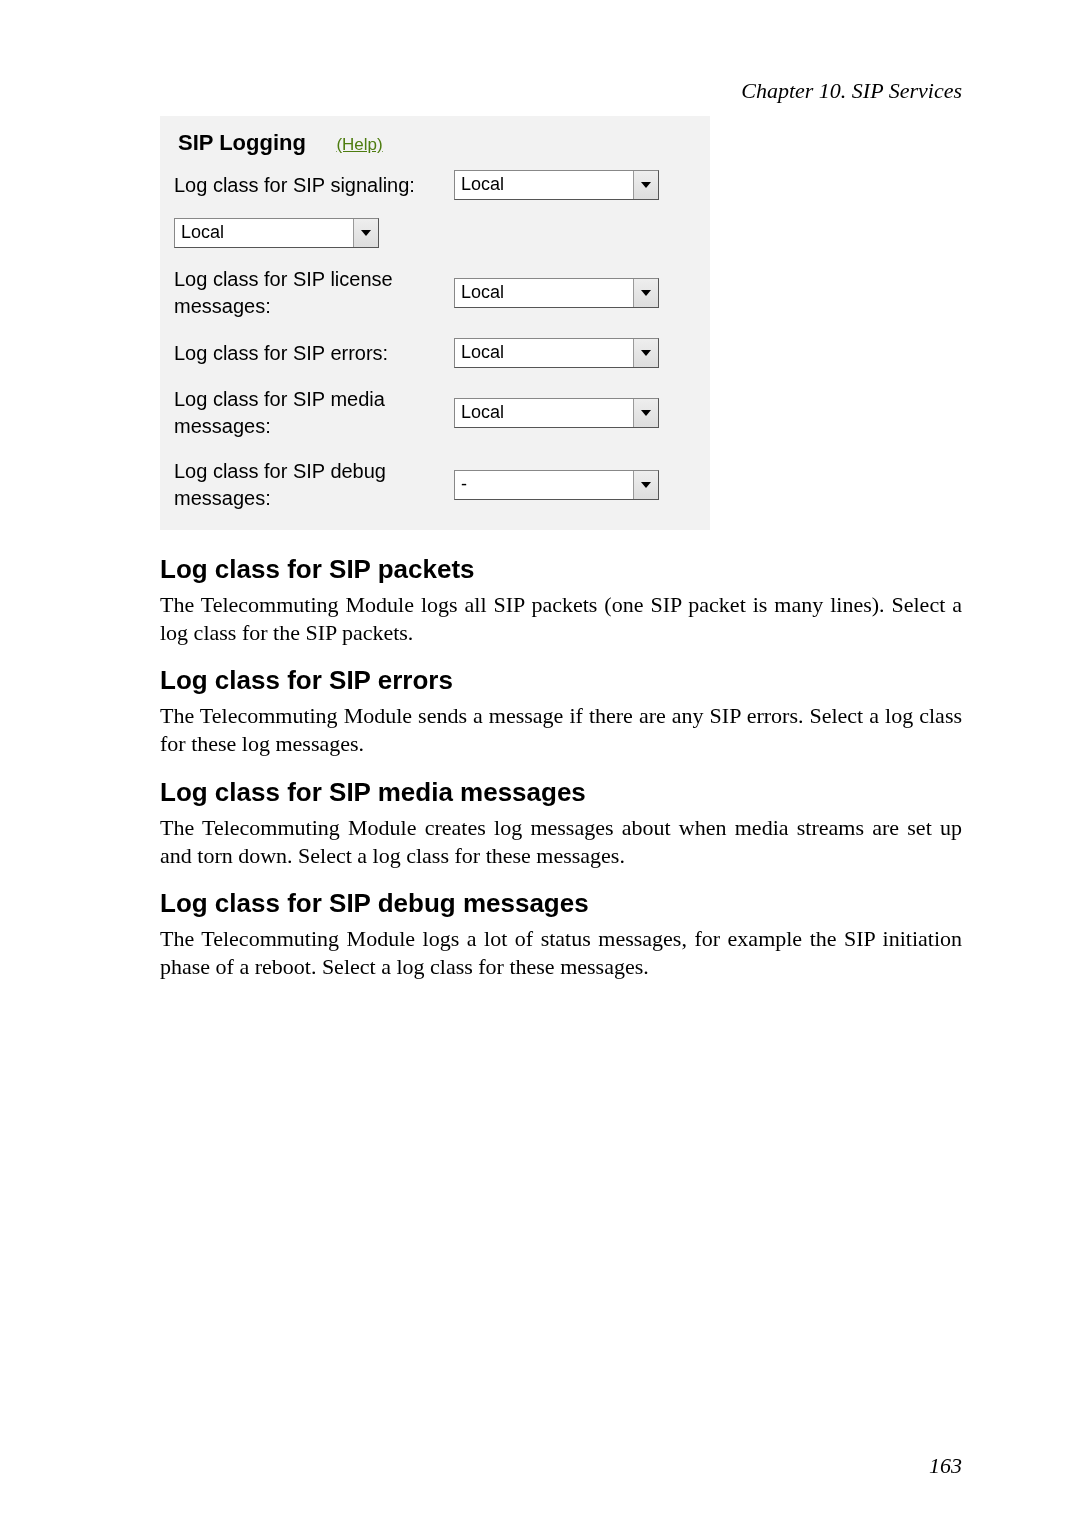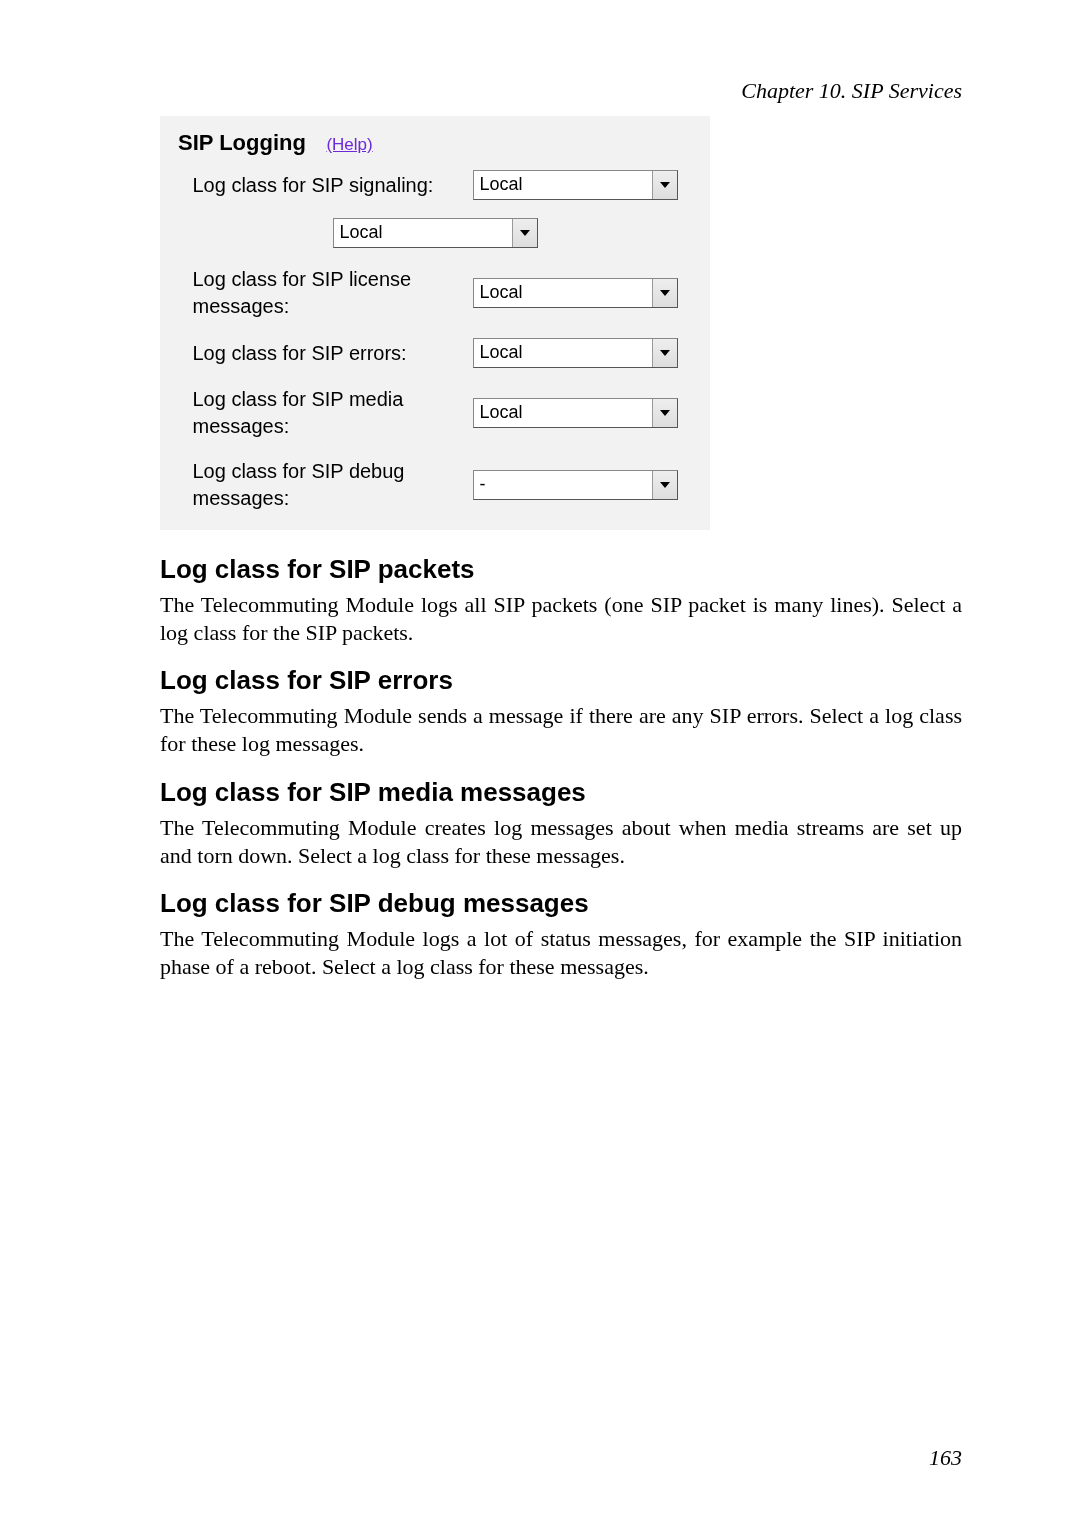--- a/index.html
+++ b/index.html
@@ -36,28 +36,27 @@
   .panel-title-row {
     margin: 2px 0 14px 4px;
   }
   .panel-title {
     font-weight: bold;
     font-size: 22px;
   }
   .panel-help {
     font-size: 17px;
     text-decoration: underline;
-    color: #6d28d9;
-    margin-left: 16px;
+    color: #4d7c0f;
+    margin-left: 26px;
   }
   .panel-row {
     display: flex;
     align-items: center;
     margin: 6px 0 18px 0;
-    justify-content: center;
   }
   .panel-row:last-child { margin-bottom: 2px; }
   .row-label {
     width: 280px;
     font-size: 20px;
     line-height: 1.35;
     color: #000;
   }
   .select-wrap {
     width: 205px;
@@ -104,21 +103,21 @@
   }
   .sec-body {
     font-size: 22px;
     line-height: 1.28;
     text-align: justify;
     margin: 0;
   }
 
   .page-number {
     position: absolute;
-    bottom: 56px;
+    bottom: 48px;
     right: 118px;
     font-style: italic;
     font-size: 22px;
   }
 </style>
 </head>
 <body>
 
 <div class="page">
 

